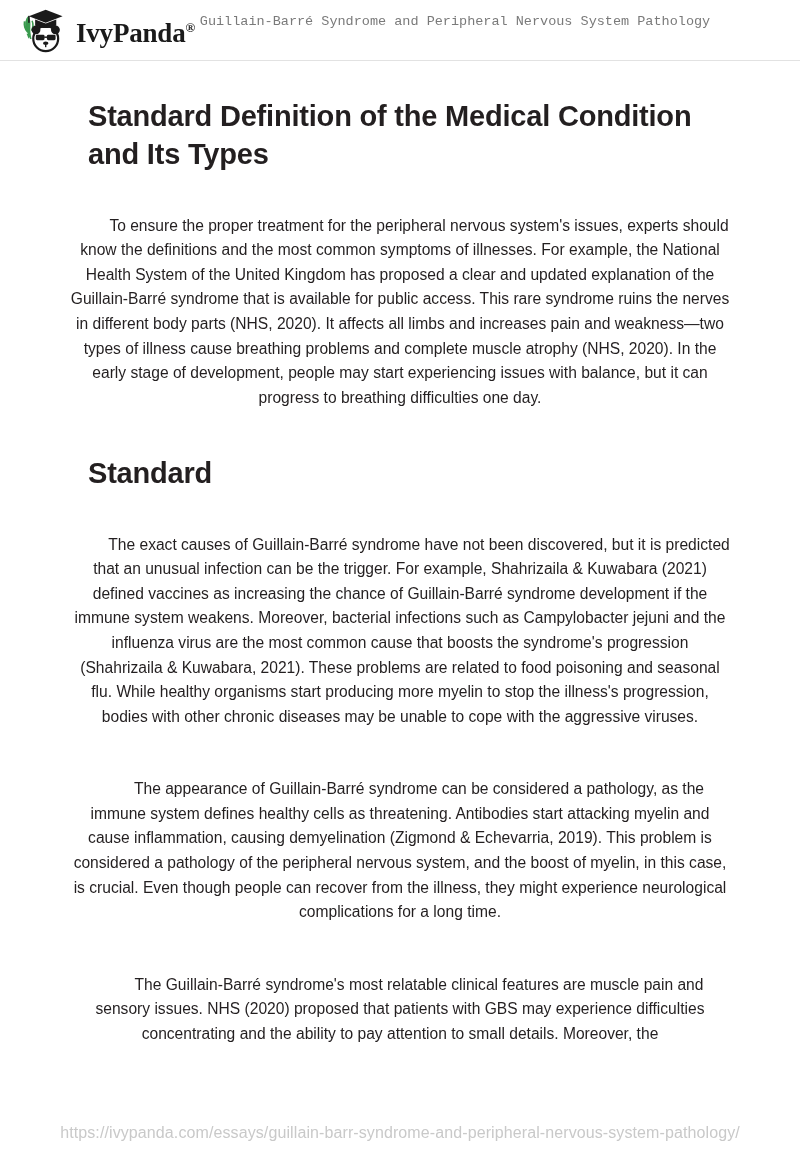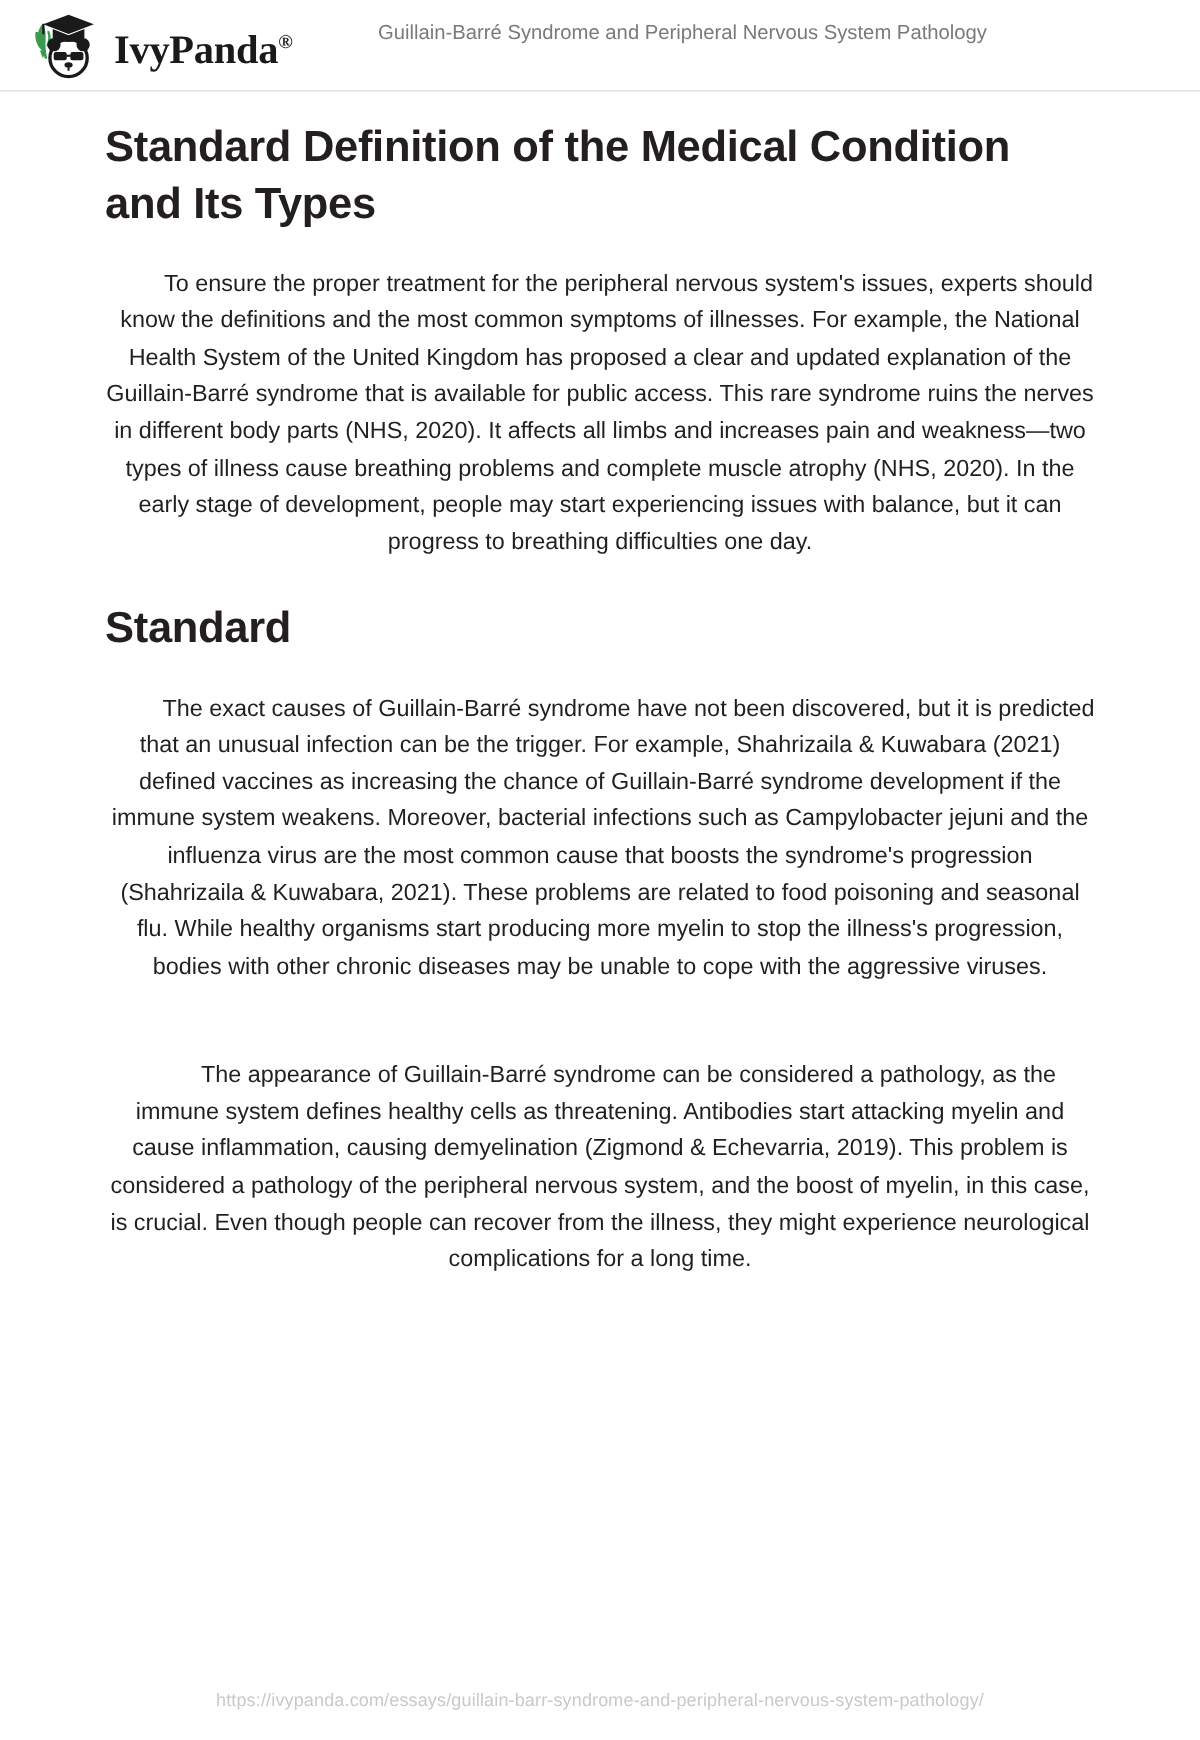--- a/index.html
+++ b/index.html
@@ -54,37 +54,37 @@
     line-height: 1;
   }
   .header-title {
     position: absolute;
     left: 0;
     right: 0;
     top: 14px;
     text-align: center;
     font-size: 13.5px;
     color: #7a7a7a;
-    font-family: Liberation Sans, sans-serif;
+    font-family: Liberation Mono, monospace;
     padding-left: 110px;
     box-sizing: border-box;
   }
 
   
   .doc {
     padding: 0 70px;
     box-sizing: border-box;
   }
   h1.section-title {
     font-family: "Liberation Sans Narrow", "Liberation Sans", sans-serif;
     font-size: 29px;
     font-weight: 700;
     line-height: 1.32;
     color: #231f20;
-    margin: 0;
+    margin: 18px;
     letter-spacing: -0.2px;
   }
   .block-first h1.section-title { padding-top: 18px; }
   h1.section-title.h-mid { font-size: 29px; }
 
   p.para {
     font-size: 15.6px;
     line-height: 24.6px;
     color: #231f20;
     margin: 0;
@@ -97,21 +97,21 @@
 
   
   .page-footer {
     position: absolute;
     left: 0;
     right: 0;
     bottom: 18px;
     text-align: center;
   }
   .footer-url {
-    font-size: 12px;
+    font-size: 16px;
     color: #c9c9c9;
     font-family: "Liberation Sans", sans-serif;
     letter-spacing: 0.1px;
   }
 </style>
 </head>
 <body>
 
 <div class="page-header">
 
@@ -178,19 +178,20 @@
 
   <div>
     <div class="gap-after-title"></div>
     <p class="para">The appearance of Guillain-Barré syndrome can be considered a pathology, as the immune system defines healthy cells as threatening. Antibodies start attacking myelin and cause inflammation, causing demyelination (Zigmond &amp; Echevarria, 2019). This problem is considered a pathology of the peripheral nervous system, and the boost of myelin, in this case, is crucial. Even though people can recover from the illness, they might experience neurological complications for a long time.</p>
   </div>
 
   <div class="gap-after-para"></div>
 
   <div>
     <div class="gap-after-title"></div>
+    <p class="para">The Guillain-Barré syndrome's most relatable clinical features are muscle pain and sensory issues. NHS (2020) proposed that patients with GBS may experience difficulties concentrating and the ability to pay attention to small details. Moreover, the</p>
   </div>
 
 </div>
 
 <div class="page-footer">
   <span class="footer-url">https://ivypanda.com/essays/guillain-barr-syndrome-and-peripheral-nervous-system-pathology/</span>
 </div>
 
 </body></html>

